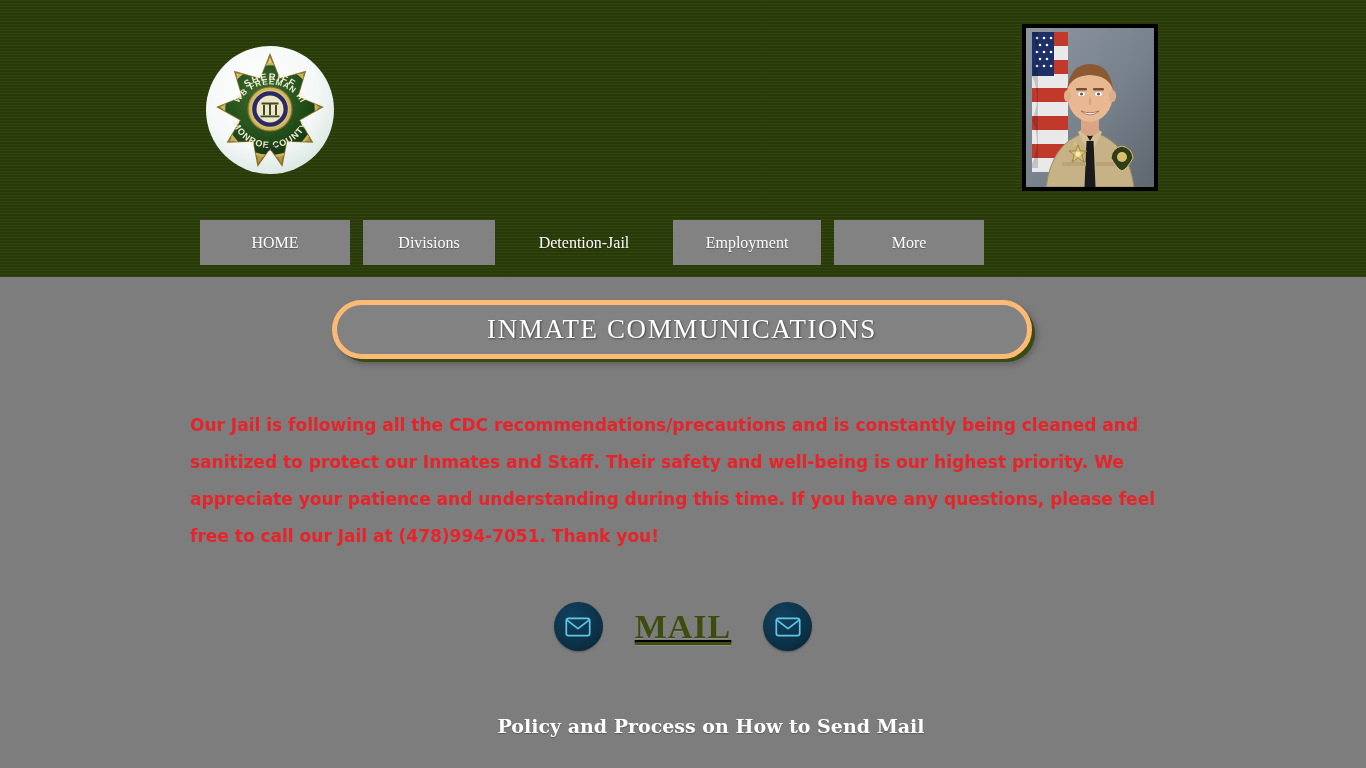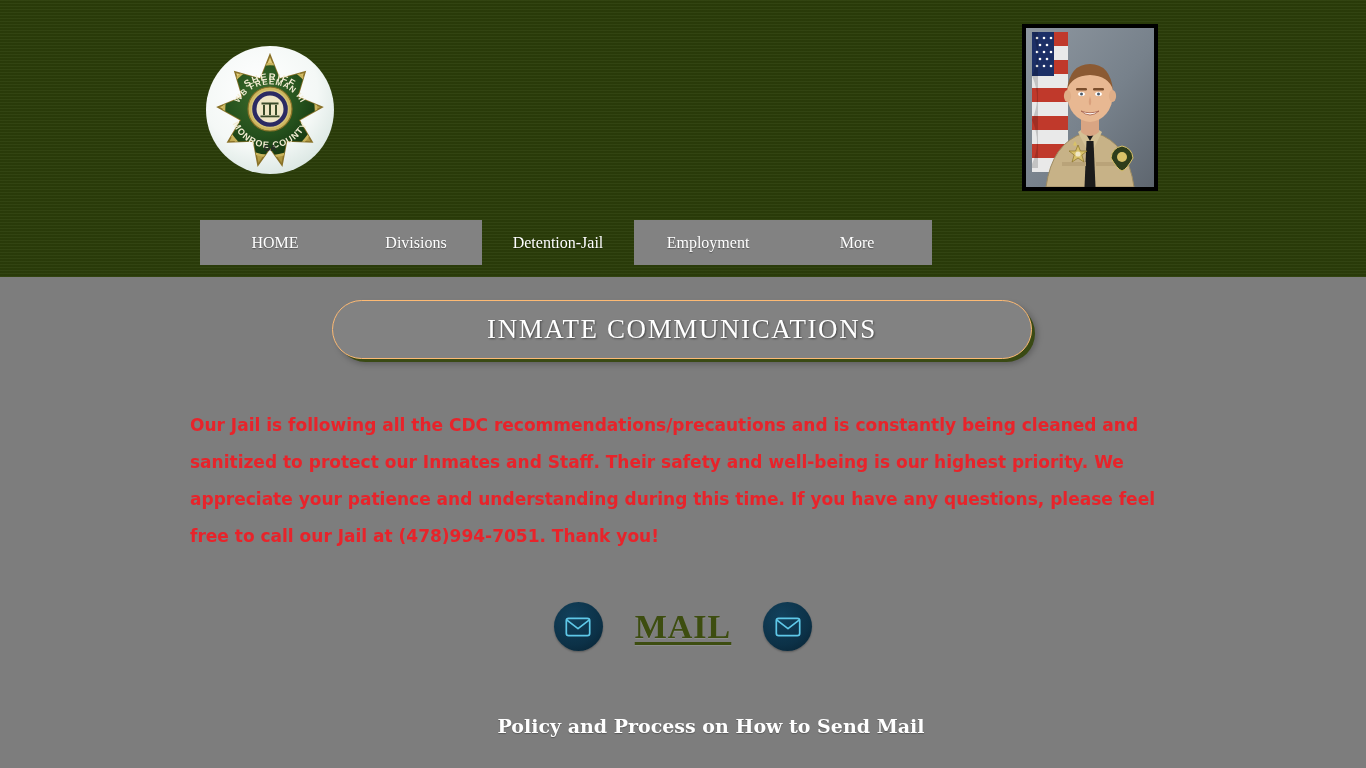--- a/index.html
+++ b/index.html
@@ -105,20 +105,21 @@
     top: 220px;
     width: 1366px;
     height: 50px;
   }
   .nav-list {
     position: absolute;
     left: 200px;
     top: 0;
     display: flex;
     align-items: flex-start;
+    gap: 13px;
     list-style: none;
     margin: 0;
     padding: 0;
   }
   .nav-item {
     height: 45px;
     line-height: 45px;
     text-align: center;
     color: #ffffff;
     font-size: 16px;
@@ -148,21 +149,21 @@
   
   .pill-banner {
     position: absolute;
     left: 332px;
     top: 300px;
     margin-top: -277px;
     width: 700px;
     height: 59px;
     border-radius: 30px;
     background: #828282;
-    border: 1px solid #fdba74;
+    border: 5px solid #fdba74;
     box-sizing: border-box;
     box-shadow: 4px 4px 0 -1px #3a4a14, 5px 5px 6px rgba(0,0,0,0.25);
     display: flex;
     align-items: center;
     justify-content: center;
   }
   .pill-title {
     color: #ffffff;
     font-size: 27px;
     letter-spacing: 1.6px;
@@ -188,20 +189,21 @@
   
   .mail-row {
     position: absolute;
     left: 0;
     top: 325px;
     width: 1366px;
     display: flex;
     align-items: center;
     justify-content: center;
     gap: 32px;
+    text-decoration: underline;
   }
   .mail-icon {
     width: 49px;
     height: 49px;
     border-radius: 50%;
     background: radial-gradient(circle at 38% 30%, #12415c 0%, #0c3147 62%, #07202f 100%);
     display: flex;
     align-items: center;
     justify-content: center;
     cursor: pointer;

